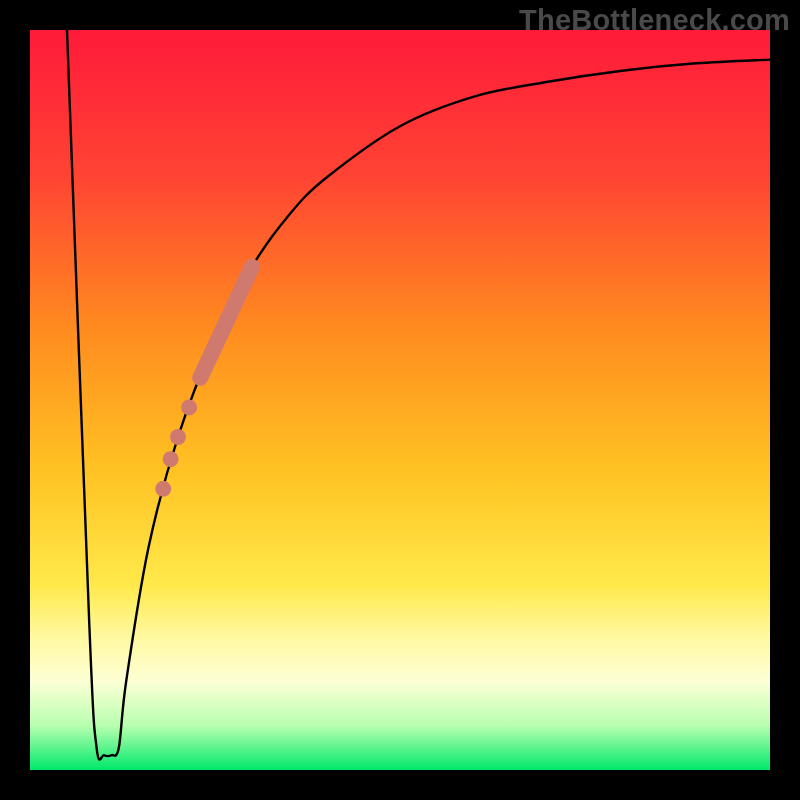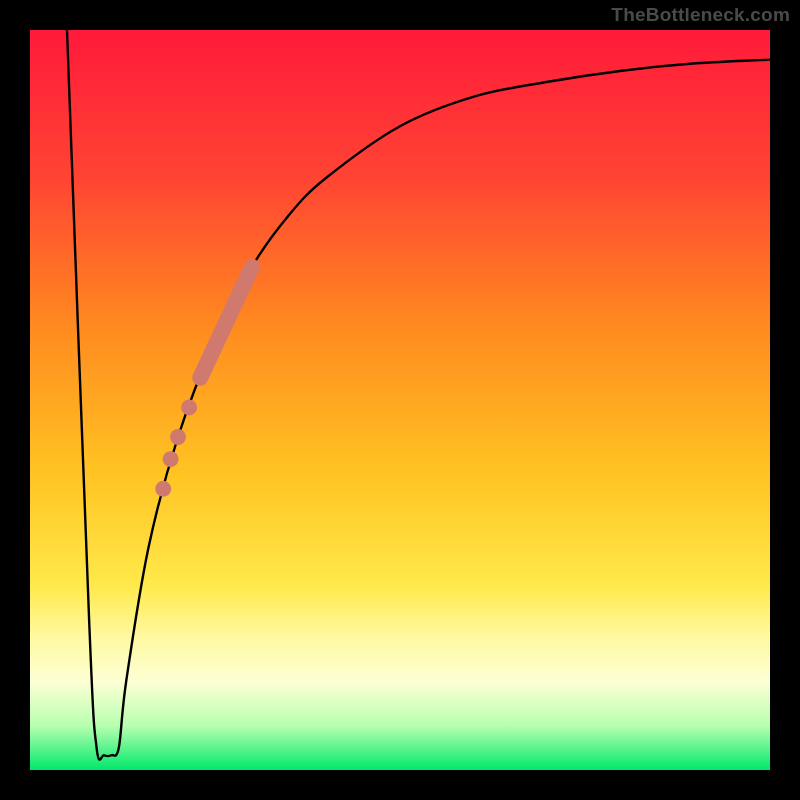--- a/index.html
+++ b/index.html
@@ -15,21 +15,21 @@
     position: relative;
     width: 800px;
     height: 800px;
     background: #000;
   }
   .watermark {
     position: absolute;
     top: 4px;
     right: 10px;
     color: #4a4a4a;
-    font-size: 19px;
+    font-size: 29px;
     font-weight: 600;
     letter-spacing: 0.2px;
     z-index: 10;
   }
   svg {
     display: block;
   }
 </style>
 </head>
 <body>

